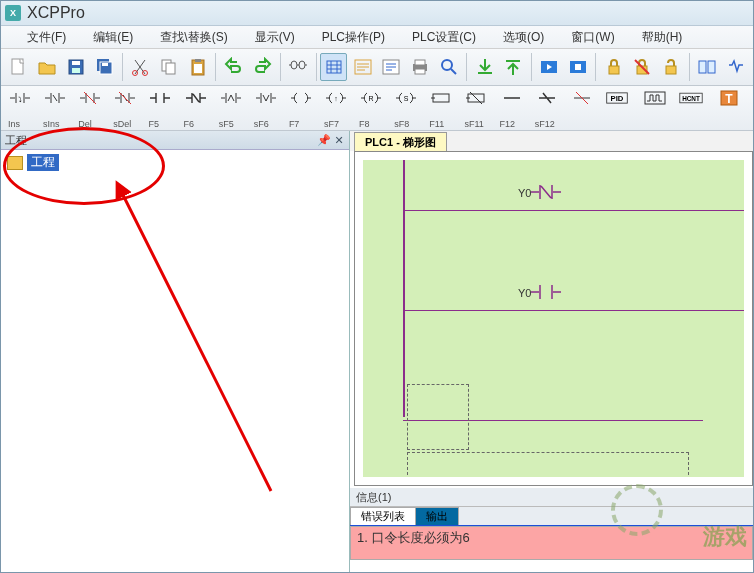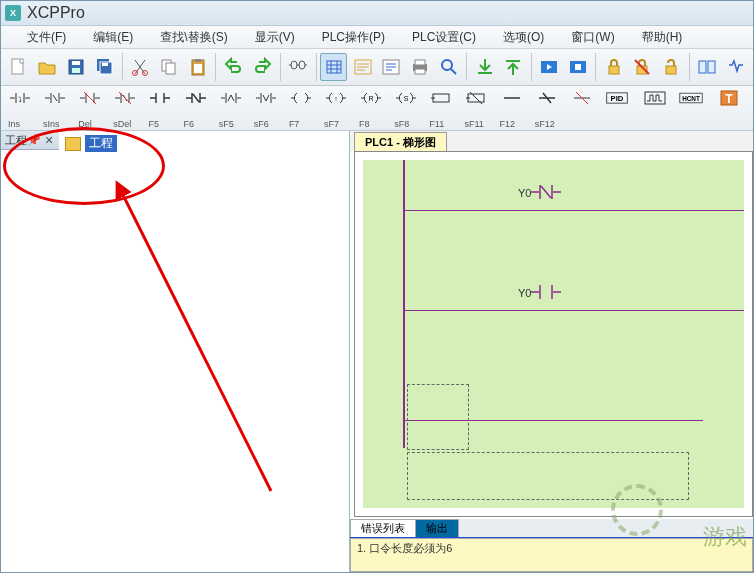--- a/index.html
+++ b/index.html
@@ -12,21 +12,21 @@
 .toolbar{height:36px;background:linear-gradient(#f7f9fb,#e8edf2);display:flex;align-items:center;padding:0 4px;gap:2px;border-bottom:1px solid #c0c8d0}
 .toolbar .sep{width:1px;height:28px;background:#c0c8d0;margin:0 2px}
 .tbtn{width:26px;height:26px;display:flex;align-items:center;justify-content:center;border:1px solid transparent;cursor:pointer;border-radius:2px}
 .tbtn svg{width:20px;height:20px}
 .fnbar{height:40px;background:linear-gradient(#f7f9fb,#e8edf2);display:flex;align-items:flex-start;padding:2px 6px;gap:4px;border-bottom:1px solid #c0c8d0;overflow:hidden}
 .fbtn{display:flex;flex-direction:column;align-items:flex-start;width:34px;cursor:pointer;padding:1px}
 .fbtn svg{width:24px;height:18px}
 .fbtn .lbl{font-size:9px;color:#555;line-height:1;margin-top:13px;white-space:nowrap}
 .fbtn-wide{width:38px}
 .body{flex:1;display:flex;min-height:0}
-.leftpanel{width:348px;display:flex;flex-direction:row;border-right:1px solid #9bb}
+.leftpanel{width:348px;display:flex;flex-direction:column;border-right:1px solid #9bb}
 .lph{height:18px;background:linear-gradient(#dfe8ef,#cedbe6);display:flex;align-items:center;justify-content:space-between;padding:0 4px;font-size:11px;color:#333;border-bottom:1px solid #aac}
 .lph .pins{display:flex;gap:4px}
 .lph .pin{cursor:pointer;width:12px;text-align:center;color:#456}
 .tree{flex:1;background:#fff;padding:4px 6px;position:relative}
 .tree-item{display:flex;align-items:center;gap:4px;cursor:pointer}
 .tree-item .ticon2{width:14px;height:12px;background:#f3c64f;border:1px solid #b89020}
 .tree-item .tlbl{background:#316ac5;color:#fff;padding:0 4px;font-size:12px}
 .rightpanel{flex:1;display:flex;flex-direction:column;min-width:0}
 .tab-row{height:20px;display:flex;align-items:flex-end;background:#f2f2f2;padding-left:4px}
 .tab{height:18px;background:#fef9c3;border:1px solid #999;border-bottom:none;padding:0 10px;font-size:11px;display:flex;align-items:center;cursor:pointer;font-weight:bold}
@@ -39,25 +39,25 @@
 .rung3{top:260px}
 .contact{position:absolute;display:flex;align-items:center}
 .contact .cname{font-size:11px;color:#333;margin-bottom:-2px}
 .contact svg{width:30px;height:20px}
 .branch-box{position:absolute;border:1px dashed #666;left:44px;top:224px;width:60px;height:64px}
 .branch-box2{position:absolute;border:1px dashed #666;left:44px;top:292px;width:280px;height:46px}
 .info-top{height:18px;background:#e8edf2;border-bottom:1px solid #bbb;padding-left:6px;font-size:11px;color:#333;display:flex;align-items:center}
 .info-tabs{height:18px;display:flex;background:#e8edf2;border-bottom:1px solid #1d4ed8}
 .info-tabs .itab{padding:1px 10px;border:1px solid #aaa;border-bottom:none;margin-right:-1px;background:#fff;font-size:11px;cursor:pointer}
 .info-tabs .itab.inactive{background:#0369a1}
-.info-body{flex:0 0 28px;background:#fef9c3;padding:2px 6px;font-size:11px;color:#333;border:1px solid #aaa;margin:0 0 0 0}
+.info-body{flex:0 0 28px;background:#fca5a5;padding:2px 6px;font-size:13px;color:#333;border:1px solid #aaa;margin:0 0 12px 0}
 .info-area{display:flex;flex-direction:column}
 .annot-ellipse{position:absolute;left:2px;top:126px;width:156px;height:72px;border:3px solid #e40000;border-radius:50%;pointer-events:none}
 .annot-arrow{position:absolute;pointer-events:none}
-.watermark{position:absolute;right:6px;bottom:20px;color:#7aa14a;font-size:22px;opacity:.65;font-weight:normal;pointer-events:none}
+.watermark{position:absolute;right:6px;bottom:20px;color:#7aa14a;font-size:22px;opacity:.65;font-weight:bold;pointer-events:none}
 .wm-circle{position:absolute;right:90px;bottom:36px;width:44px;height:44px;border:4px dashed #8ba86b;border-radius:50%;opacity:.55;pointer-events:none}
 </style>
 </head>
 <body>
 <div id="app">
 
 <div class="titlebar">
   <div class="ticon">X</div>
   <div class="title">XCPPro</div>
 </div>
@@ -421,20 +421,21 @@
           <svg viewBox="0 0 30 20">
                 <path d="M0 10h8m14 0h8M9 3v14m12-14v14" stroke="#8b2d8b" stroke-width="1.5" fill="none"></path>
               </svg>
         </div>
         <div class="branch-box"></div>
         <div class="branch-box2"></div>
       </div>
     </div>
 
     <div class="info-area">
+      <div class="info-top">信息(1)</div>
       <div class="info-tabs">
         <div class="itab">错误列表</div>
         <div class="itab inactive">输出</div>
       </div>
       <div class="info-body">
         <div>1. 口令长度必须为6</div>
       </div>
     </div>
   </div>
 </div>

